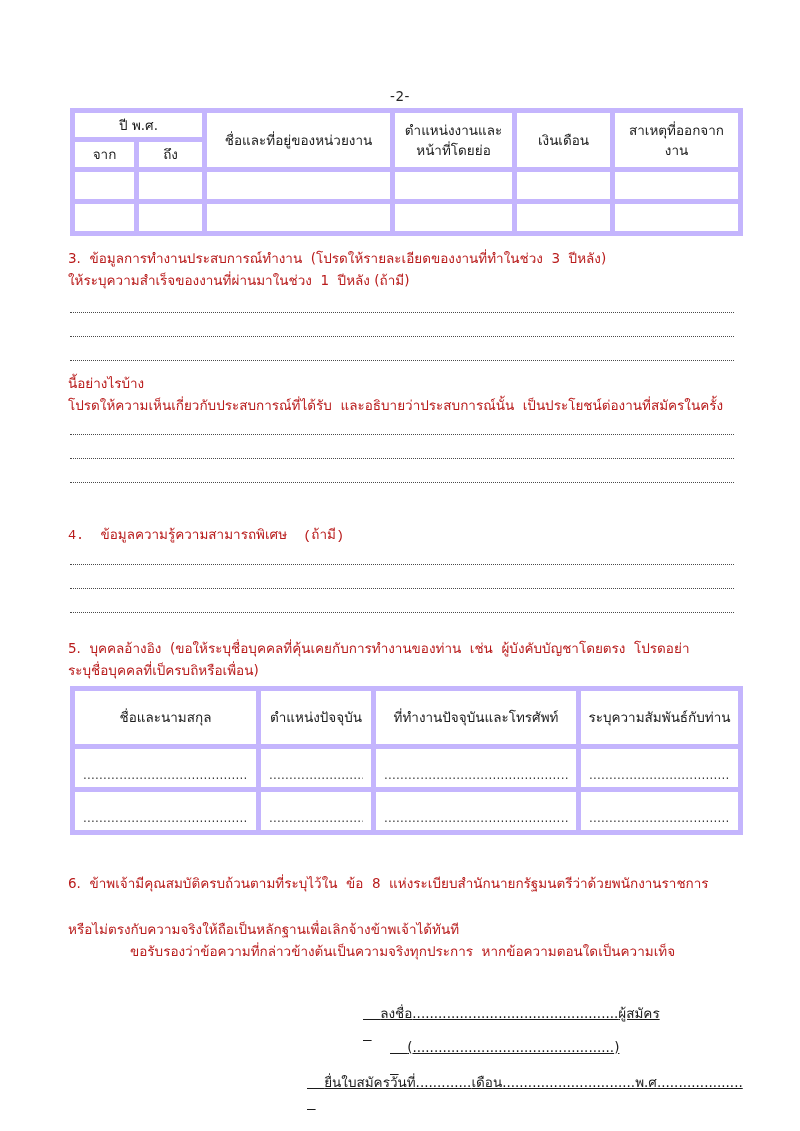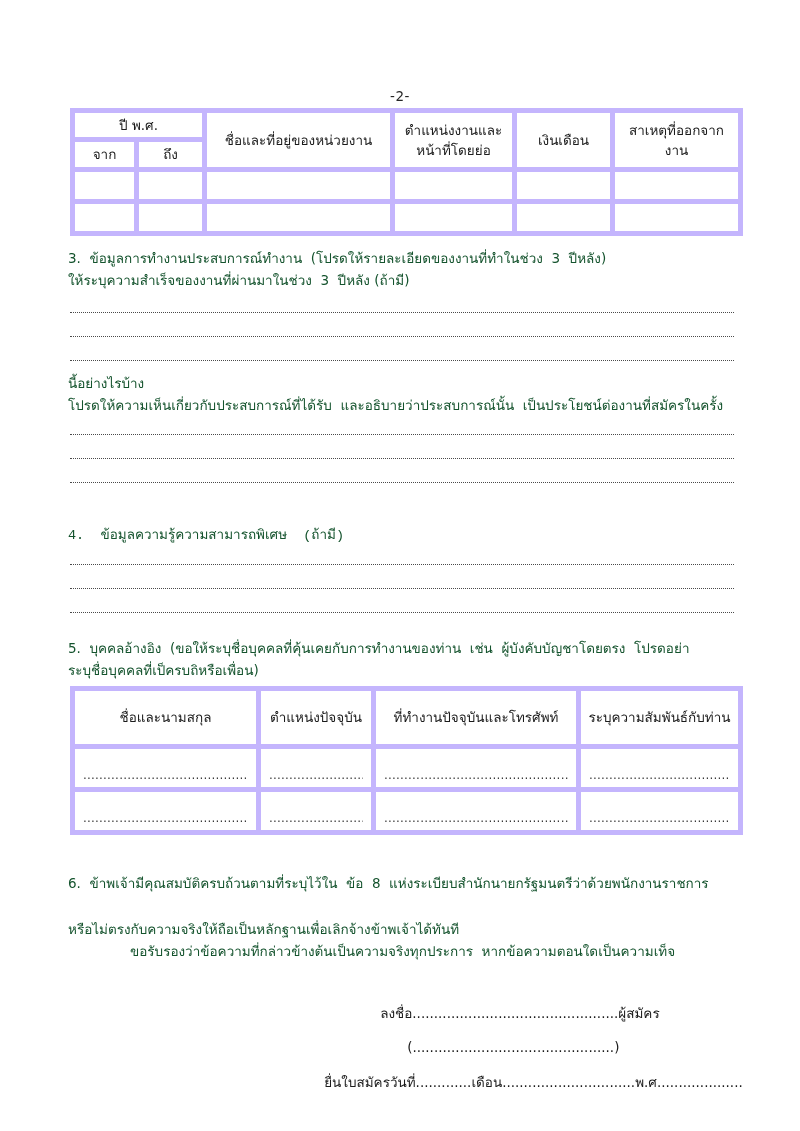--- a/index.html
+++ b/index.html
@@ -100,21 +100,21 @@
     overflow: hidden;
     white-space: nowrap;
     height: 14px;
   }
 
   
   .text-block {
     position: absolute;
     font-size: 13.5px;
     line-height: 1.62;
-    color: #14532d;
+    color: #b91c1c;
   }
   .text-line {
     display: block;
     white-space: pre-wrap;
   }
   .indent-1 {
     text-indent: 62px;
   }
 
   
@@ -124,20 +124,21 @@
     border-bottom: 1.6px dotted #4a4a4a;
   }
 
   
   .sign-block {
     position: absolute;
     font-size: 13.5px;
     line-height: 1.6;
     color: #1b1b1b;
     white-space: pre;
+    text-decoration: underline;
   }
 </style>
 </head>
 <body>
 
 <div class="page">
 
   <div class="page-number">-2-</div>
 
   <table class="form-table" id="work-history-table">
@@ -182,21 +183,21 @@
         <td></td>
         <td></td>
         <td></td>
         <td></td>
       </tr>
     </tbody>
   </table>
 
   <div class="text-block" style="left:68px; top:248px; width:672px;">
     <span class="text-line">3.  ข้อมูลการทำงานประสบการณ์ทำงาน  (โปรดให้รายละเอียดของงานที่ทำในช่วง  3  ปีหลัง)</span>
-    <span class="text-line">ให้ระบุความสำเร็จของงานที่ผ่านมาในช่วง  3  ปีหลัง (ถ้ามี)</span>
+    <span class="text-line">ให้ระบุความสำเร็จของงานที่ผ่านมาในช่วง  1  ปีหลัง (ถ้ามี)</span>
   </div>
 
   <div class="dot-line" style="left:70px; top:311px; width:664px;"></div>
   <div class="dot-line" style="left:70px; top:335px; width:664px;"></div>
   <div class="dot-line" style="left:70px; top:359px; width:664px;"></div>
 
   <div class="text-block" style="left:68px; top:373px; width:672px;">
     <span class="text-line">นี้อย่างไรบ้าง</span>
     <span class="text-line">โปรดให้ความเห็นเกี่ยวกับประสบการณ์ที่ได้รับ  และอธิบายว่าประสบการณ์นั้น  เป็นประโยชน์ต่องานที่สมัครในครั้ง</span>
   </div>

